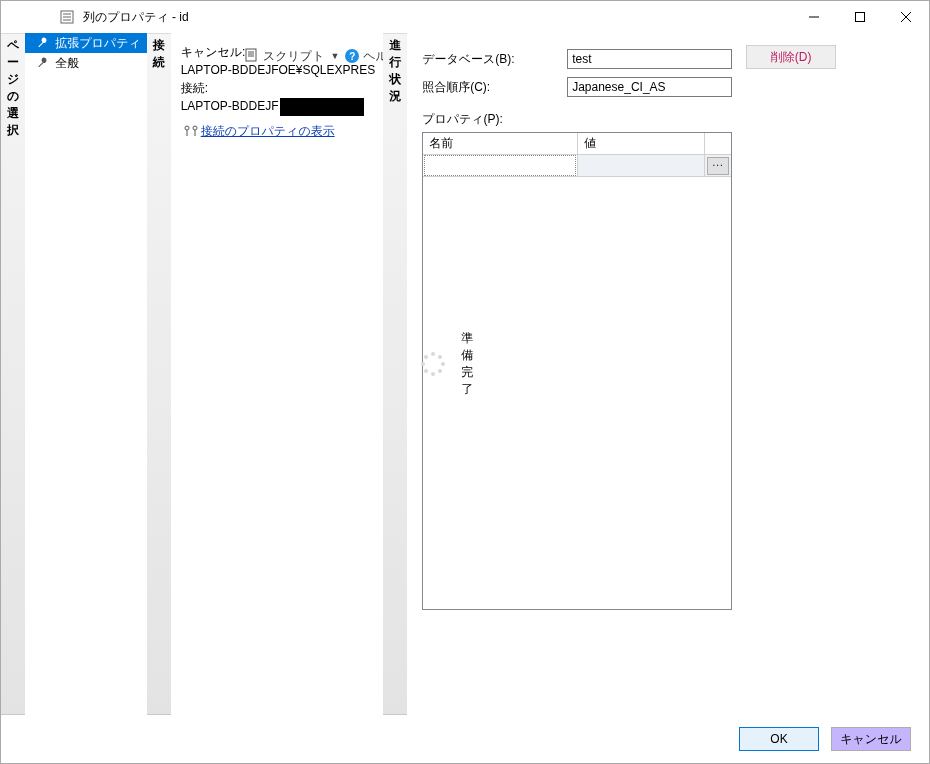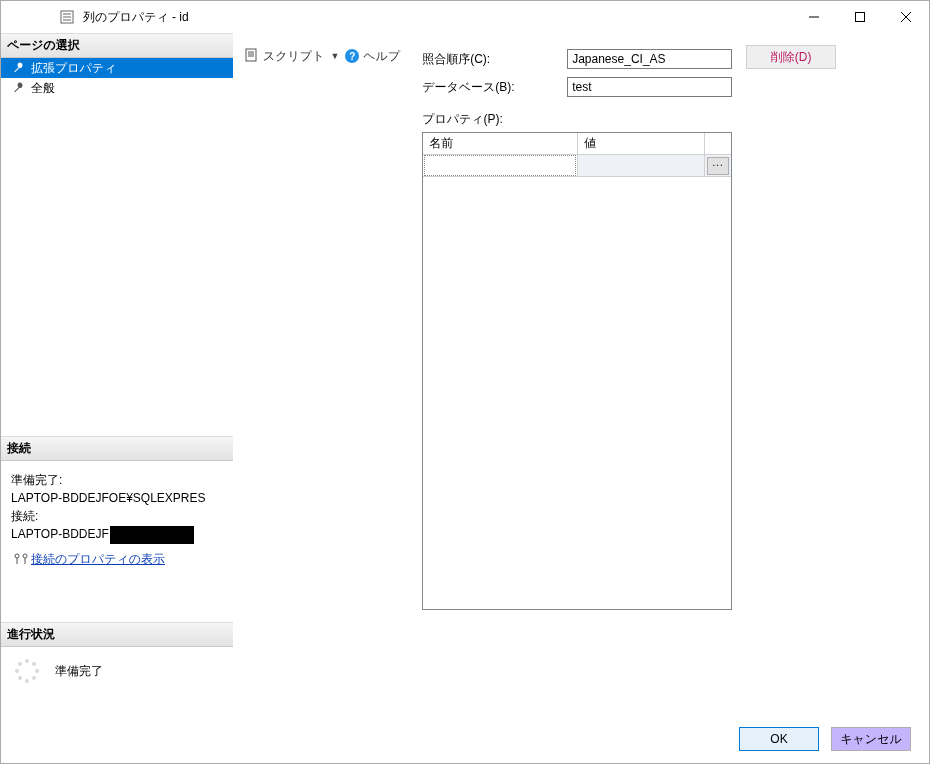--- a/index.html
+++ b/index.html
@@ -53,21 +53,21 @@
 .titlebar .win-btn svg { pointer-events: none; }
 .content {
   flex: 1;
   display: flex;
   min-height: 0;
 }
 .sidebar {
   width: 232px;
   border-right: none;
   display: flex;
-  flex-direction: column;
+  flex-direction: row;
   position: relative;
 }
 .section-header {
   background: linear-gradient(#f5f5f5, #e3e3e3);
   border-top: 1px solid #dcdcdc;
   border-bottom: 1px solid #c9c9c9;
   padding: 3px 6px;
   font-weight: bold;
   font-size: 12px;
 }
@@ -367,21 +367,21 @@
               </svg>
           </span>
           <span class="label">全般</span>
         </div>
       </div>
 
       <div class="sidebar-spacer"></div>
 
       <div class="section-header">接続</div>
       <div class="conn-body">
-        <div class="conn-label">準備完了:</div>
+        <div class="conn-label">キャンセル:</div>
         <div class="conn-value">LAPTOP-BDDEJFOE¥SQLEXPRES</div>
         <div class="conn-label" style="margin-top:0;">接続:</div>
         <div class="conn-value">
           <span>LAPTOP-BDDEJF</span><span class="redacted"></span>
         </div>
         <div class="conn-row">
           <span class="icon">
             <svg width="14" height="12" viewBox="0 0 14 12">
               <circle cx="3" cy="3" r="2" fill="none" stroke="#555" stroke-width="1"></circle>
               <circle cx="11" cy="3" r="2" fill="none" stroke="#555" stroke-width="1"></circle>
@@ -428,26 +428,26 @@
           <span class="caret">▼</span>
         </div>
         <div class="tb-item">
           <span class="help-icon">?</span>
           <span>ヘルプ</span>
         </div>
       </div>
 
       <div class="form-area">
         <div class="form-row">
+          <div class="form-label">データベース(B):</div>
+          <input class="text-input" readonly="" value="test" style="">
+        </div>
+        <div class="form-row">
           <div class="form-label">照合順序(C):</div>
           <input class="text-input" readonly="" value="Japanese_CI_AS" style="">
-        </div>
-        <div class="form-row">
-          <div class="form-label">データベース(B):</div>
-          <input class="text-input" readonly="" value="test" style="">
         </div>
 
         <div class="prop-label">プロパティ(P):</div>
 
         <div class="grid">
           <div class="grid-header">
             <div class="col name">名前</div>
             <div class="col value">値</div>
             <div class="col last"></div>
           </div>

